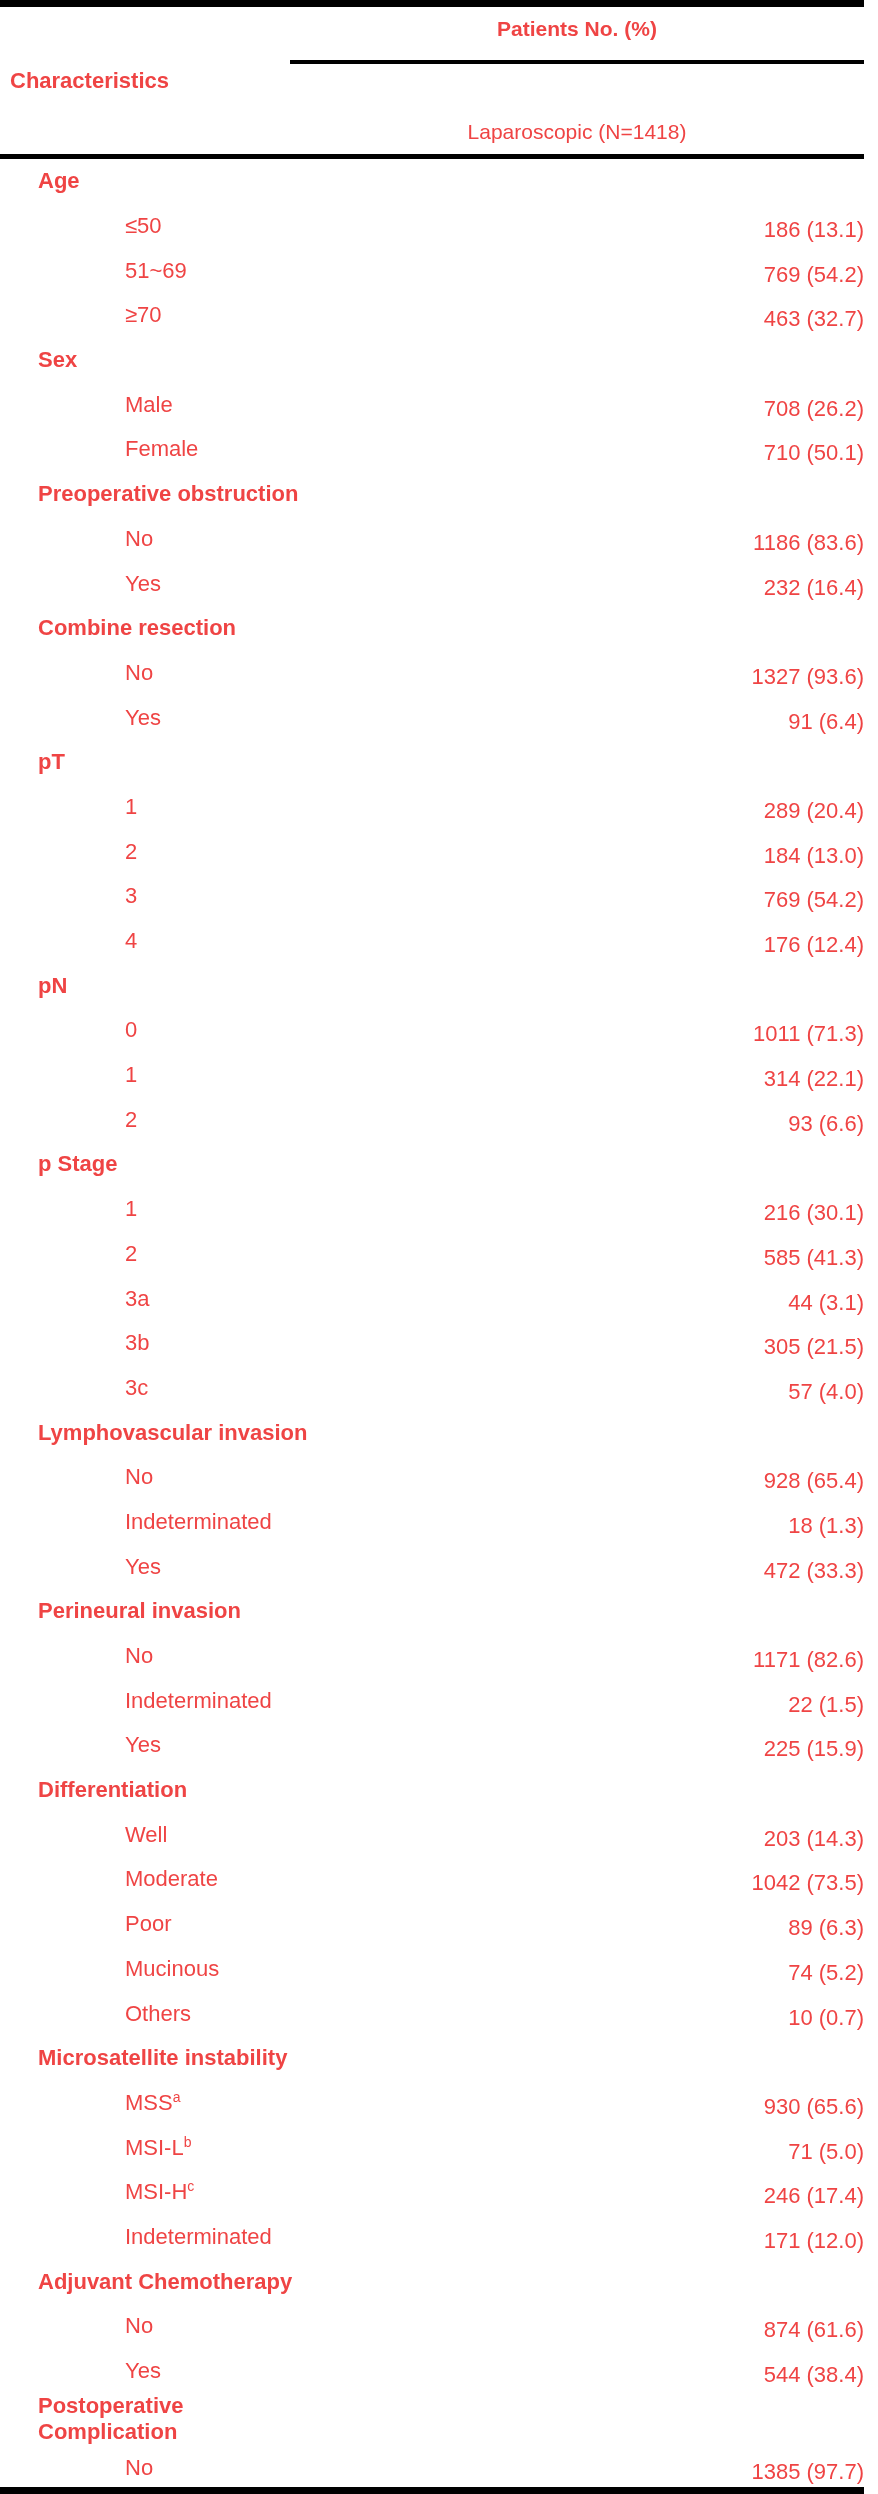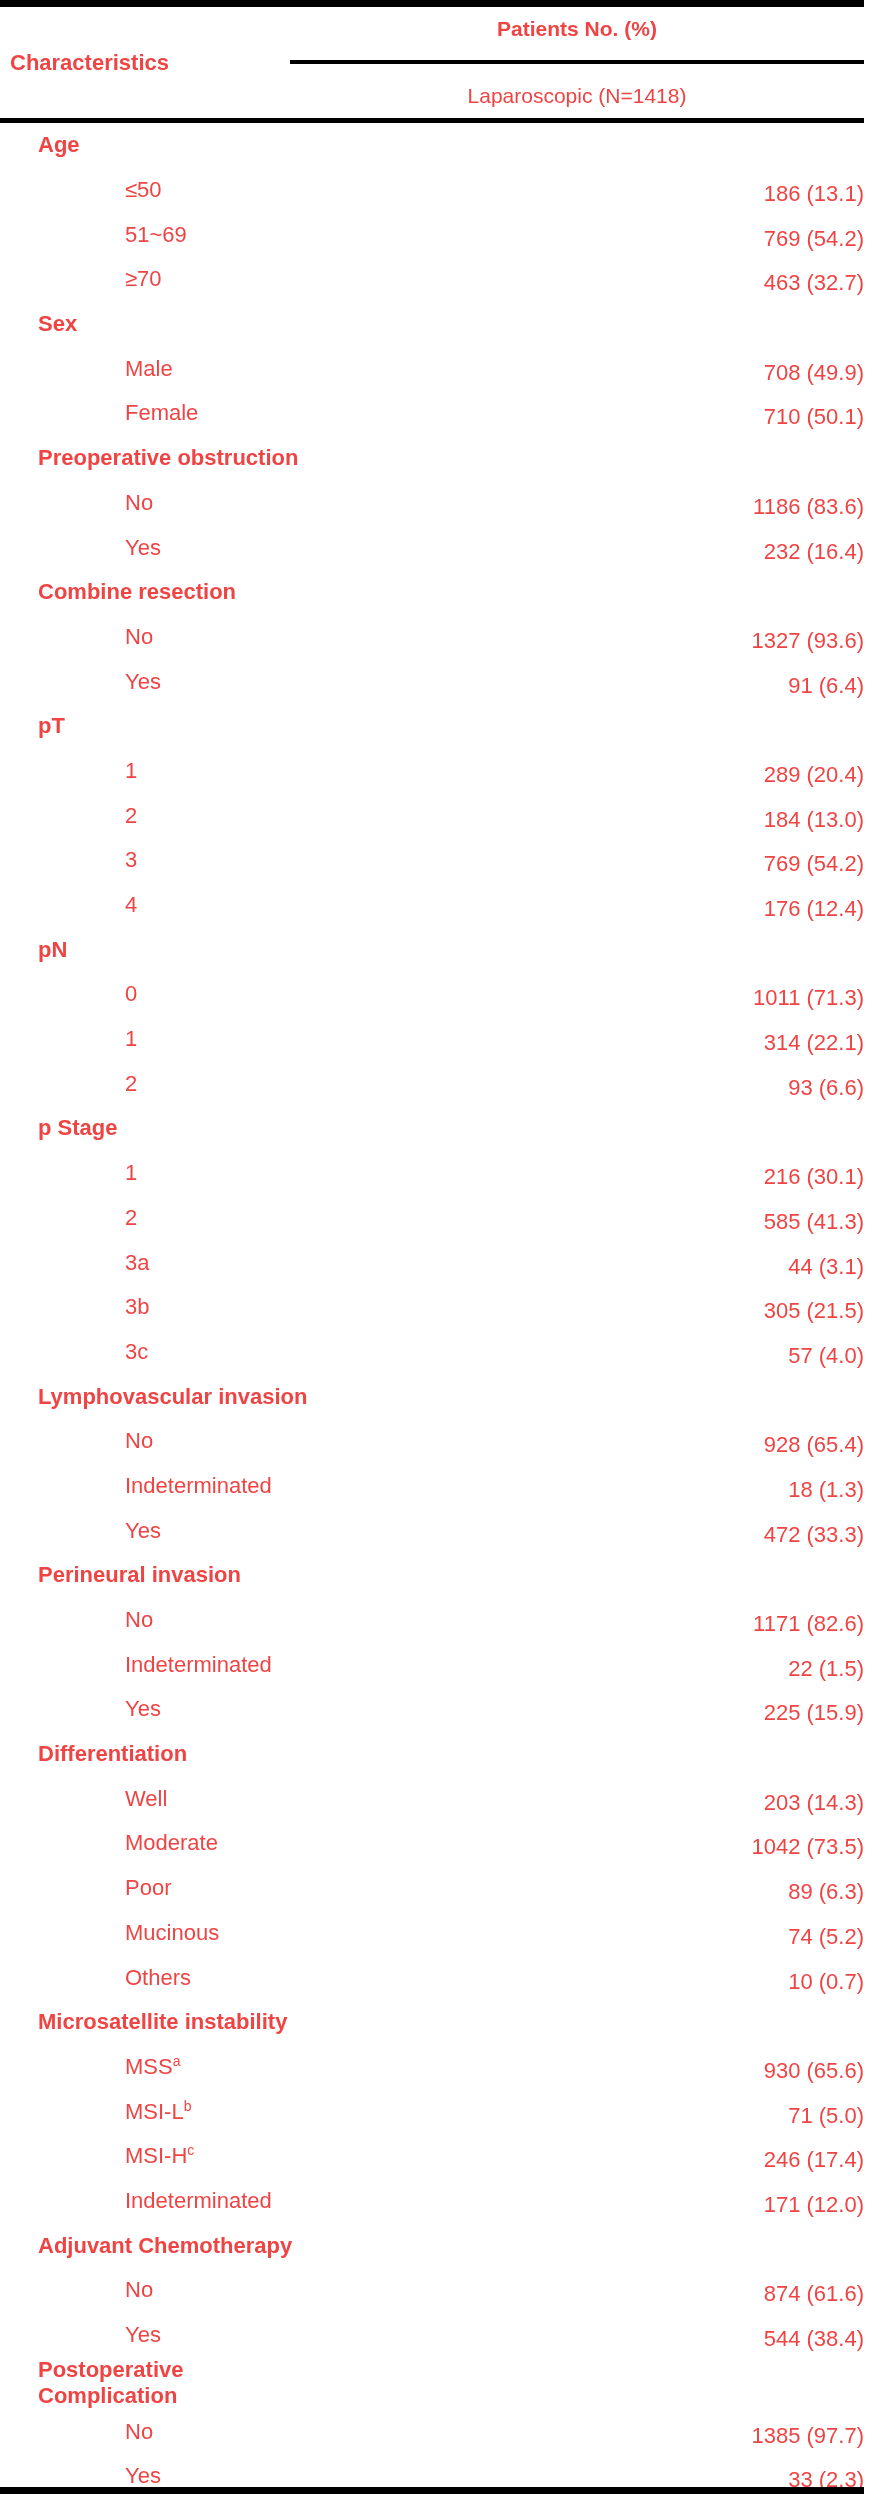--- a/index.html
+++ b/index.html
@@ -43,20 +43,21 @@
     padding: 10px 0 7px 0;
   }
   .th-line {
     height: 4px;
     background: #000000;
   }
   .th-group {
     text-align: center;
     font-size: 21px;
     padding: 8px 0 10px 0;
+    margin-top: 36px;
   }
   
   .section-row {
     min-height: 44.7px;
     display: flex;
     align-items: center;
     padding-left: 10px;
     box-sizing: border-box;
   }
   .section-title {
@@ -128,21 +129,21 @@
     <div class="item-label"><span class="lbl">≥70</span></div>
     <div class="item-value">463 (32.7)</div>
   </div>
 
   <div class="section-row">
     <div class="section-title">Sex</div>
   </div>
 
   <div class="item-row">
     <div class="item-label"><span class="lbl">Male</span></div>
-    <div class="item-value">708 (49.9)</div>
+    <div class="item-value">708 (26.2)</div>
   </div>
 
   <div class="item-row">
     <div class="item-label"><span class="lbl">Female</span></div>
     <div class="item-value">710 (50.1)</div>
   </div>
 
   <div class="section-row">
     <div class="section-title">Preoperative obstruction</div>
   </div>

